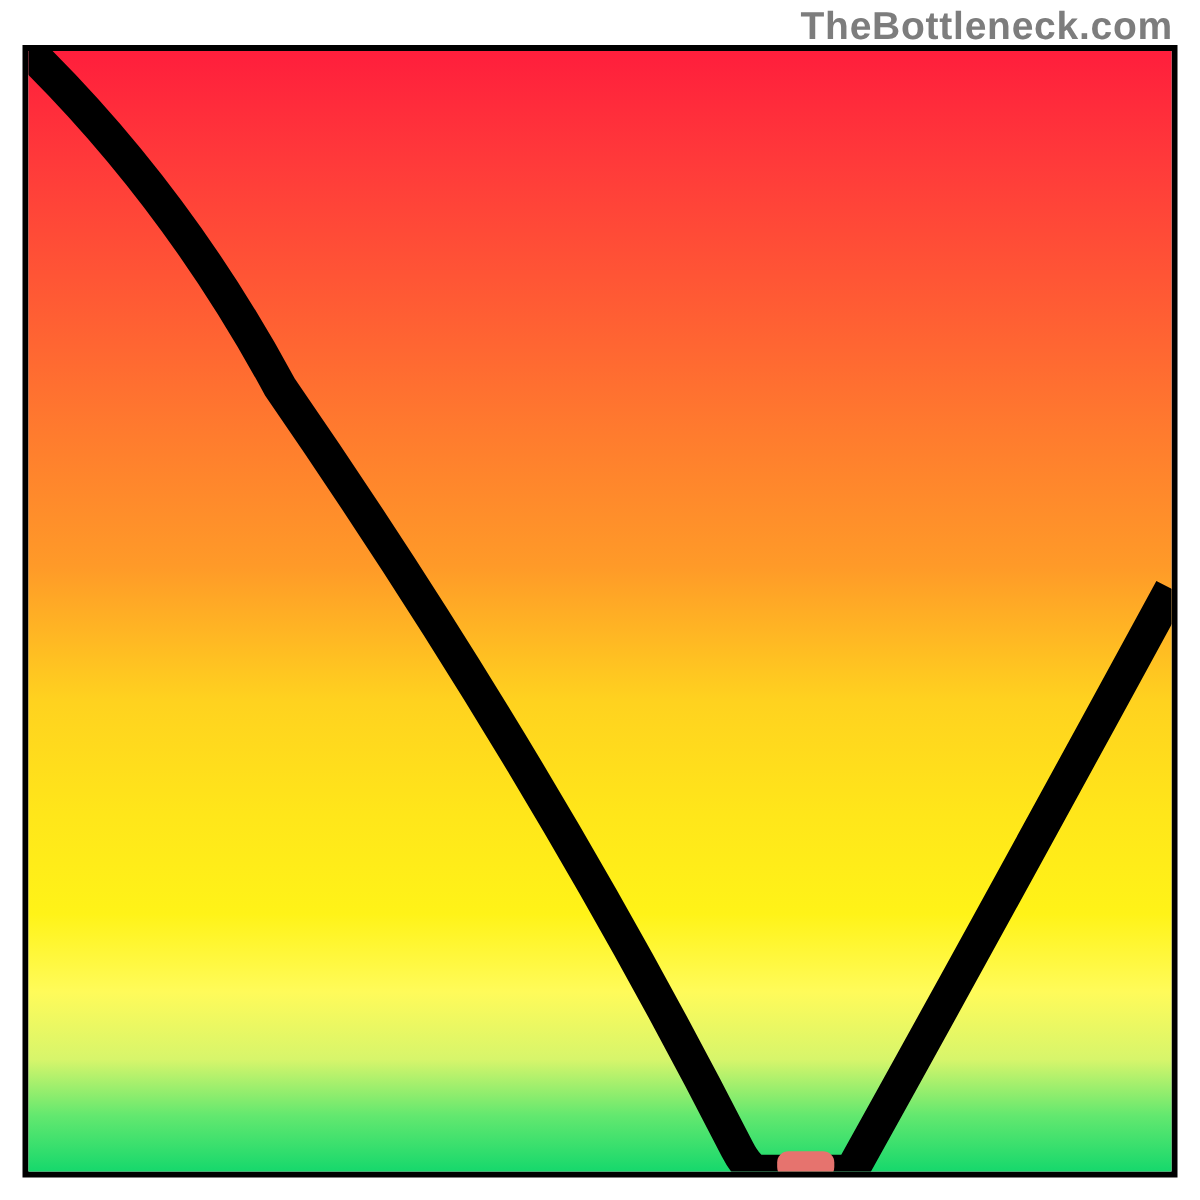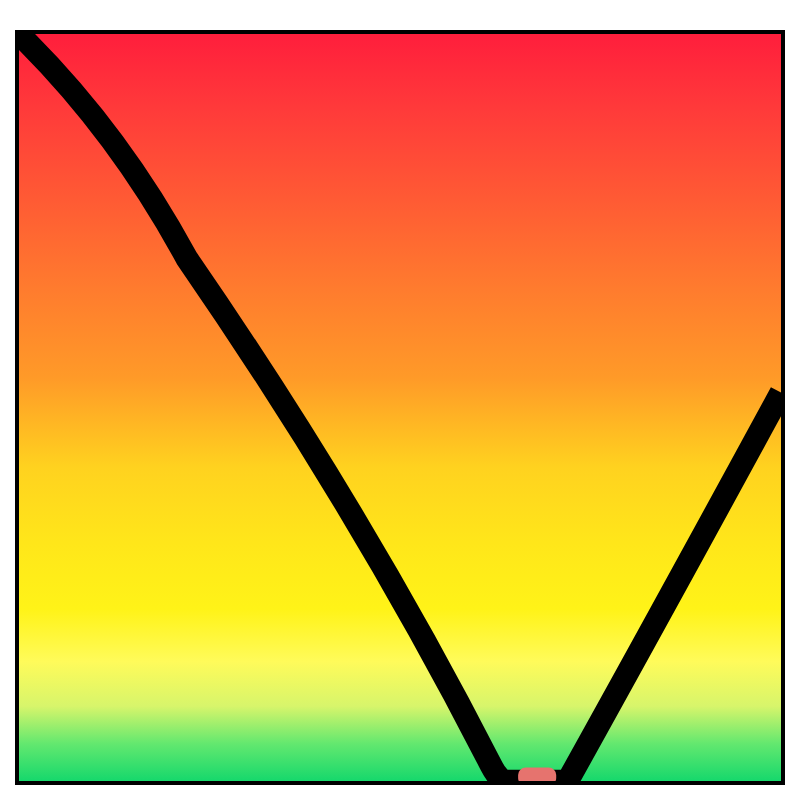--- a/index.html
+++ b/index.html
@@ -70,20 +70,21 @@
     position: absolute;
     inset: 0;
     width: 100%;
     height: 100%;
   }
 </style>
 </head>
 <body>
 
 <div class="stage">
+  <div class="watermark">TheBottleneck.com</div>
 
   <div class="plot">
     <div class="gradient"></div>
 
     <svg class="curve-svg" viewBox="0 0 100 100" preserveAspectRatio="none">
       <path class="curve-path" d="M 0 0 Q 13 13 22 30 Q 45 64 62 98 Q 63 100 64 100 L 72 100 Q 84 78 100 48"></path>
     </svg>
 
     <svg class="marker-svg" viewBox="0 0 100 100" preserveAspectRatio="none">
       <rect rx="1" ry="1" fill="#e6736e" x="65.5" y="98.2" width="5" height="2.4"></rect>

